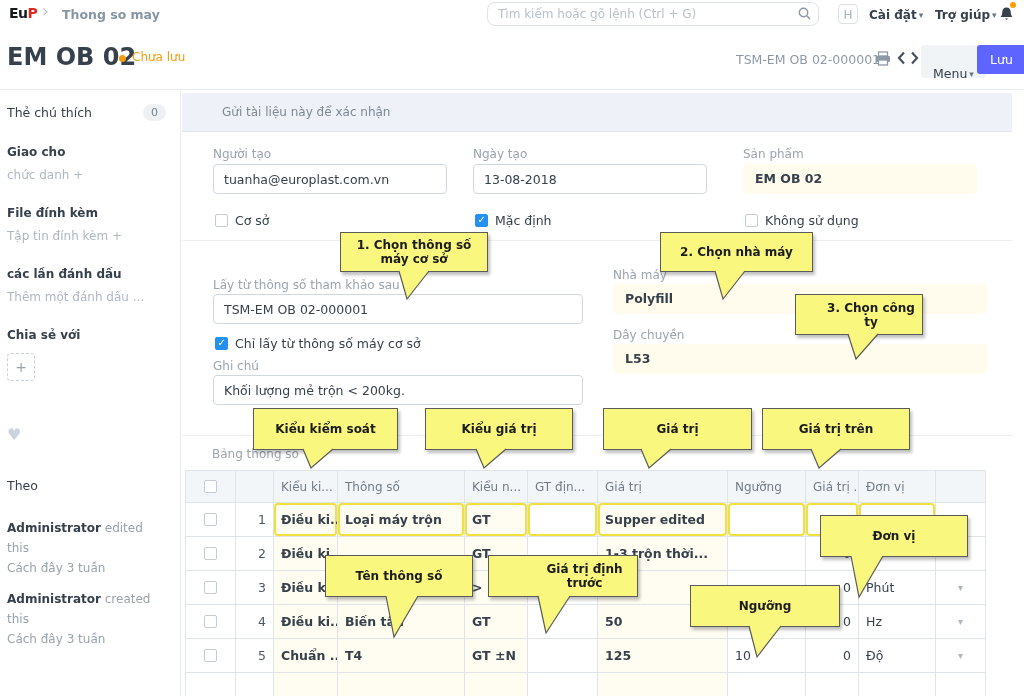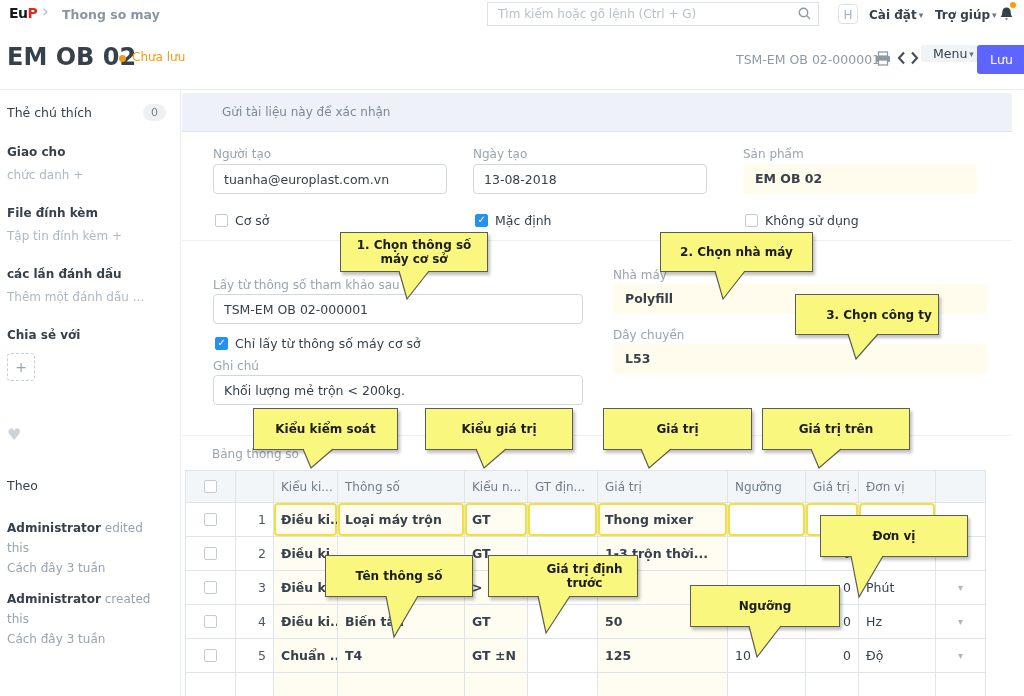--- a/index.html
+++ b/index.html
@@ -11,40 +11,40 @@
   .page{position:relative;width:1024px;height:696px;overflow:hidden;background:#fff;
         font-family:"DejaVu Sans","Liberation Sans",sans-serif;font-size:13px;color:var(--text);}
   
   .navbar{position:absolute;left:0;top:0;width:1000px;height:29px;background:#fff;border-bottom:1px solid #e7eaee;}
   .logo{position:absolute;left:9px;top:5px;font-weight:800;font-size:14px;letter-spacing:-0.5px;}
   .logo .lr{color:#e0281e;}
   .logo .lb{color:#16191d;}
   .crumb-chev{position:absolute;left:42px;top:1px;color:#b6bec6;font-size:17px;}
   .crumb{position:absolute;left:62px;top:7px;color:#8796a4;font-weight:700;font-size:12.5px;}
   .search-wrap{position:absolute;left:487px;top:2px;width:332px;height:24px;}
-  .search-wrap input{width:100%;height:100%;box-sizing:border-box;border:1px solid #dde2e7;border-radius:0;
+  .search-wrap input{width:100%;height:100%;box-sizing:border-box;border:1px solid #dde2e7;border-radius:8px;
       padding:0 28px 0 10px;font-size:12px;color:var(--text);font-family:inherit;background:#fff;outline:none;}
   .search-wrap input::placeholder{color:#b8c1ca;}
   .search-icon{position:absolute;right:8px;top:5px;}
   .avatar{position:absolute;left:838px;top:4px;width:20px;height:20px;border:1px solid #dbe0e5;border-radius:4px;
       color:#a3b4c2;font-size:12px;line-height:20px;text-align:center;box-sizing:border-box;}
   .nav-item{position:absolute;top:8px;font-size:12px;font-weight:700;color:var(--text);}
   .caret{font-size:9px;color:#6b7780;position:relative;top:-1px;margin-left:2px;}
   .bell{position:absolute;left:999px;top:6px;}
   .bell-dot{position:absolute;left:1010px;top:2px;width:6px;height:6px;border-radius:50%;background:#ff9d00;}
   
   .titlebar{position:absolute;left:0;top:29px;width:1024px;height:61px;background:#fff;border-bottom:1px solid #eaedf0;box-sizing:border-box;}
   .doc-title{position:absolute;left:7px;top:14px;font-size:24px;font-weight:700;color:var(--text);}
   .status-dot{position:absolute;left:119px;top:26px;width:7px;height:7px;border-radius:50%;background:var(--unsaved);}
   .status-text{position:absolute;left:132px;top:21px;font-size:12px;color:var(--unsaved);}
   .doc-id{position:absolute;left:736px;top:23px;font-size:12.5px;color:#8d99a6;}
   .print-icon{position:absolute;left:875px;top:22px;}
   .chev{position:absolute;top:22px;}
-  .menu-btn{position:absolute;left:921px;top:16px;height:17px;padding:0 12px;background:#f0f4f7;border-radius:3px;
-      font-size:12.5px;color:var(--text);line-height:18px;}
+  .menu-btn{position:absolute;left:921px;top:16px;height:17px;padding:8px 12px;background:#f0f4f7;border-radius:3px;
+      font-size:12.5px;color:var(--text);line-height:41px;}
   .save-btn{position:absolute;left:977px;top:16px;height:29px;padding:0 13px;background:var(--accent);border-radius:3px;
       font-size:12.5px;color:#fff;line-height:29px;}
   
   .sidebar{position:absolute;left:0;top:90px;width:181px;height:606px;border-right:1px solid #eaedf0;
       box-sizing:border-box;padding:14px 14px 0 7px;}
   .sb-row{display:flex;align-items:center;justify-content:space-between;gap:46px;}
   .sb-title{font-size:12.5px;color:var(--text);}
   .badge{background:#eef1f4;color:#74808c;border-radius:10px;font-size:11px;padding:2px 8px;}
   .sb-head{font-size:12px;font-weight:700;color:var(--text);margin-top:24px;}
   .sb-link{font-size:12px;color:#aeb8c2;margin-top:9px;}
@@ -222,21 +222,21 @@
         <th>Đơn vị</th>
         <th></th>
       </tr>
       <tr>
         <td class="cbc"><span class="checkbox"></span></td>
         <td class="idx">1</td>
         <td class="cream hl">Điều ki...</td>
         <td class="cream hl">Loại máy trộn</td>
         <td class="cream hl">GT</td>
         <td class="hl"></td>
-        <td class="cream hl">Thong mixer</td>
+        <td class="cream hl">Supper edited</td>
         <td class="hl"></td>
         <td class="hl num-r"></td>
         <td class="hl"></td>
         <td class="arrowc">▾</td>
       </tr>
       <tr>
         <td class="cbc"><span class="checkbox"></span></td>
         <td class="idx">2</td>
         <td class="cream">Điều ki...</td>
         <td class="cream"></td>
@@ -309,21 +309,21 @@
     <svg style="left:50px;top:38px;" width="50" height="30" viewBox="0 0 50 30">
         <path d="M8 0 L16 28 L38 0"></path>
       </svg>
   </div>
   <div class="callout" style="left:660px;top:232px;width:153px;height:40px;">
     <span>2. Chọn nhà máy</span>
     <svg style="left:46px;top:38px;" width="50" height="30" viewBox="0 0 50 30">
         <path d="M8 0 L16 28 L38 0"></path>
       </svg>
   </div>
-  <div class="callout" style="left:795px;top:294px;width:144px;height:41px;padding-left:24px;">
+  <div class="callout" style="left:795px;top:294px;width:128px;height:41px;padding-left:24px;">
     <span>3. Chọn công ty</span>
     <svg style="left:44px;top:39px;" width="50" height="27" viewBox="0 0 50 27">
         <path d="M8 0 L16 25 L38 0"></path>
       </svg>
   </div>
   <div class="callout" style="left:253px;top:408px;width:145px;height:42px;">
     <span>Kiểu kiểm soát</span>
     <svg style="left:41px;top:40px;" width="50" height="21" viewBox="0 0 50 21">
         <path d="M8 0 L16 19 L38 0"></path>
       </svg>

